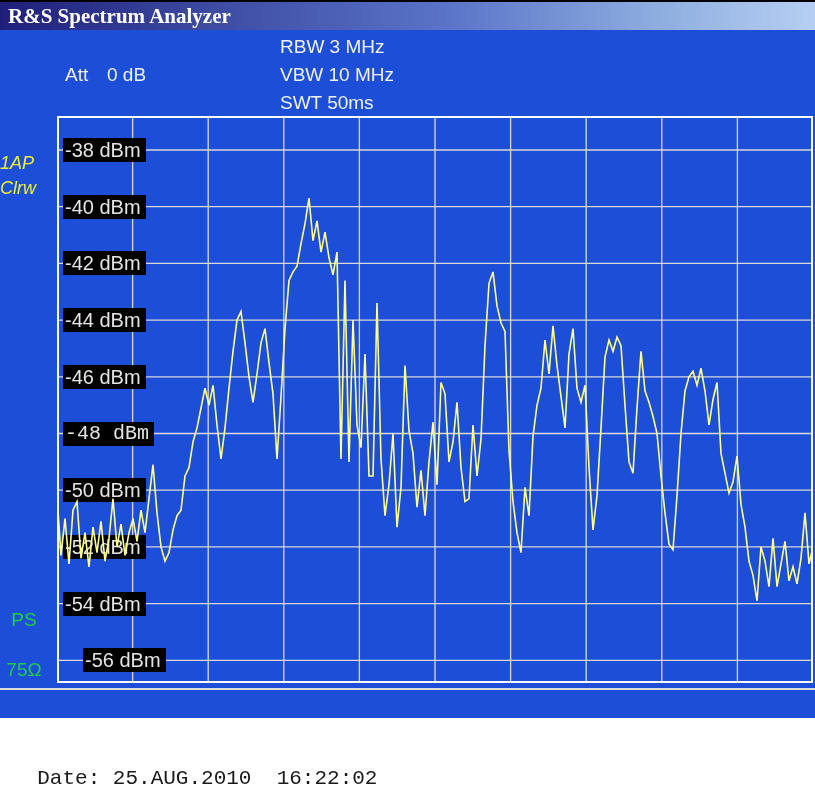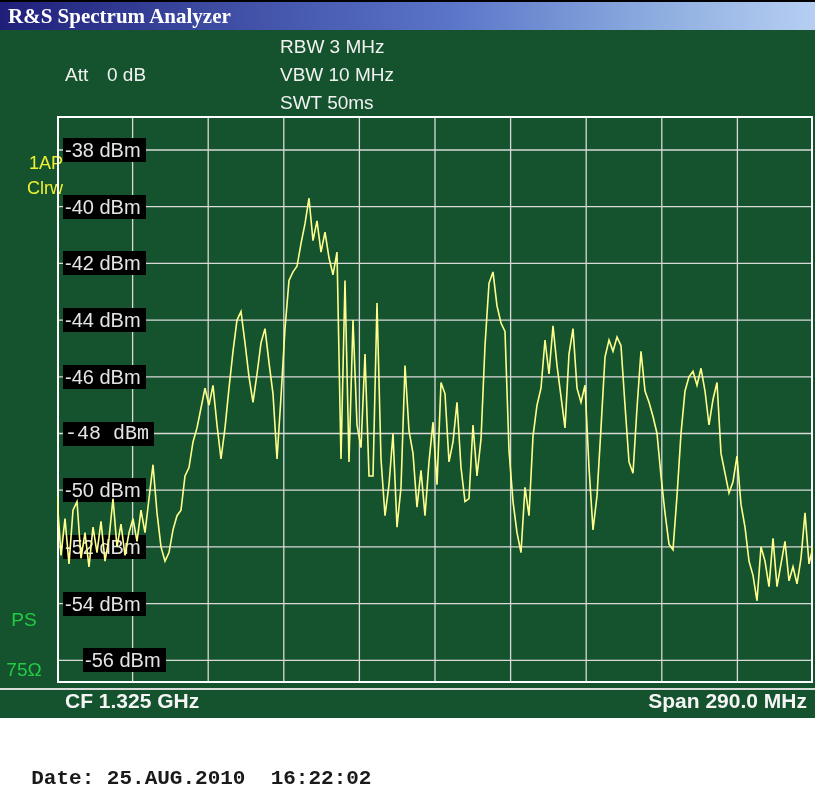--- a/index.html
+++ b/index.html
@@ -3,40 +3,40 @@
 <meta charset="utf-8">
 <style>
   html,body{margin:0;padding:0;background:#fff;}
   body{width:815px;height:791px;position:relative;overflow:hidden;
        font-family:"Liberation Sans",sans-serif;}
   .titlebar{position:absolute;left:0;top:0;width:815px;height:28px;
     border-top:2px solid #000;
     background:linear-gradient(90deg,#1f1f7a 0%,#3c4aa0 25%,#5a74c8 55%,#8cacdf 80%,#b6cef2 100%);
     color:#fff;font-weight:bold;font-size:21px;line-height:28px;font-family:Liberation Serif, serif;}
   .titlebar span{padding-left:8px;}
-  .screen{position:absolute;left:0;top:30px;width:815px;height:688px;background:#14532d;color:#f0f0f0;}
+  .screen{position:absolute;left:0;top:30px;width:815px;height:688px;background:#1d4ed8;color:#f0f0f0;}
   .hdr{position:absolute;font-size:19px;line-height:22px;white-space:pre;color:#f2f2f2;}
   .hdr .lbl{display:inline-block;width:42px;}
-  .sideyellow{position:absolute;left:8px;top:121px;width:55px;text-align:right;
-    font-size:18px;line-height:25px;}
+  .sideyellow{position:absolute;left:0;top:121px;width:55px;text-align:left;
+    font-size:18px;line-height:25px;font-style:italic;}
   .sidegreen{position:absolute;width:48px;text-align:center;font-size:19px;line-height:20px;}
   .graph{position:absolute;left:57px;top:86px;width:756px;height:567px;}
   .graph svg{position:absolute;left:0;top:0;}
   #grid-svg{z-index:1;}
   #ylabels{position:absolute;left:0;top:0;width:100%;height:100%;z-index:2;}
   .ylab{position:absolute;left:6px;height:24px;line-height:24px;background:#000;
     color:#e4e4e4;font-size:20px;padding:0 5px 0 2px;white-space:pre;}
   #trace-svg{z-index:3;}
   .footer{position:absolute;left:0;top:656px;width:815px;height:30px;
     font-weight:bold;font-size:21px;line-height:30px;color:#f5f5f5;}
   .footer .cf{position:absolute;left:65px;}
   .footer .span{position:absolute;right:8px;}
   .sepline{position:absolute;left:0;top:688px;width:815px;height:2px;background:#dcdcdc;}
-  .dateline{position:absolute;left:6px;top:744px;color:#1a1a1a;
-    font-family:"Liberation Mono","DejaVu Sans Mono",monospace;font-size:21px;white-space:pre;font-weight:bold;}
+  .dateline{position:absolute;left:12px;top:744px;color:#1a1a1a;
+    font-family:"Liberation Mono","DejaVu Sans Mono",monospace;font-size:21px;white-space:pre;}
 </style>
 </head>
 <body>
 
 <div class="titlebar">
   <span>R&amp;S Spectrum Analyzer</span>
 </div>
 
 <div class="screen">
 
@@ -89,23 +89,19 @@
         <div class="ylab" style="top: 362.22px;">-50 dBm</div>
         <div class="ylab" style="top: 418.92px;">-52 dBm</div>
         <div class="ylab" style="top: 475.62px;">-54 dBm</div>
         <div class="ylab" style="top: 532.32px; margin-left: 20px;">-56 dBm</div>
       </div>
     <svg id="trace-svg" width="756" height="567" viewBox="0 0 756 567">
         <polyline points="0.0,379.9 4.0,439.4 8.0,402.6 12.0,447.9 16.0,394.1 20.0,385.6 24.0,442.3 28.0,416.7 32.0,450.8 36.0,411.1 40.0,436.6 44.0,405.4 48.0,445.1 52.0,422.4 56.0,382.7 60.0,430.9 64.0,408.2 68.0,439.4 72.0,416.7 76.0,402.6 80.0,425.3 84.0,394.1 88.0,416.7 92.0,382.7 96.0,348.7 100.0,396.9 104.0,430.9 108.0,445.1 112.0,436.6 116.0,413.9 120.0,399.7 124.0,394.1 128.0,360.0 132.0,351.5 136.0,326.0 140.0,311.9 144.0,292.0 148.0,272.2 152.0,289.2 156.0,269.3 160.0,309.0 164.0,343.0 168.0,311.9 172.0,272.2 176.0,235.3 180.0,204.1 184.0,195.6 188.0,226.8 192.0,260.8 196.0,286.3 200.0,258.0 204.0,226.8 208.0,212.6 212.0,246.6 216.0,277.8 220.0,343.0 224.0,280.7 228.0,212.6 232.0,164.4 236.0,155.9 240.0,150.3 244.0,127.6 248.0,107.7 252.0,82.2 256.0,124.7 260.0,104.9 264.0,136.1 268.0,116.2 272.0,141.8 276.0,158.8 280.0,136.1 284.0,343.0 288.0,164.4 292.0,345.9 296.0,204.1 300.0,309.0 304.0,331.7 308.0,238.1 312.0,360.0 316.0,360.0 320.0,187.1 324.0,343.0 328.0,399.7 332.0,368.6 336.0,317.5 340.0,411.1 344.0,371.4 348.0,249.5 352.0,314.7 356.0,337.4 360.0,391.2 364.0,354.4 368.0,399.7 372.0,345.9 376.0,306.2 380.0,368.6 384.0,266.5 388.0,277.8 392.0,345.9 396.0,326.0 400.0,286.3 404.0,351.5 408.0,385.6 412.0,382.7 416.0,309.0 420.0,360.0 424.0,323.2 428.0,229.6 432.0,167.3 436.0,155.9 440.0,189.9 444.0,207.0 448.0,215.5 452.0,334.5 456.0,385.6 460.0,416.7 464.0,436.6 468.0,371.4 472.0,399.7 476.0,320.4 480.0,289.2 484.0,272.2 488.0,224.0 492.0,258.0 496.0,209.8 500.0,249.5 504.0,280.7 508.0,311.9 512.0,238.1 516.0,212.6 520.0,272.2 524.0,286.3 528.0,269.3 532.0,351.5 536.0,413.9 540.0,379.9 544.0,311.9 548.0,241.0 552.0,224.0 556.0,235.3 560.0,221.1 564.0,229.6 568.0,289.2 572.0,345.9 576.0,357.2 580.0,292.0 584.0,235.3 588.0,275.0 592.0,286.3 596.0,300.5 600.0,317.5 604.0,360.0 608.0,396.9 612.0,428.1 616.0,433.8 620.0,379.9 624.0,317.5 628.0,275.0 632.0,260.8 636.0,255.2 640.0,269.3 644.0,252.3 648.0,275.0 652.0,309.0 656.0,283.5 660.0,266.5 664.0,337.4 668.0,357.2 672.0,377.1 676.0,365.7 680.0,340.2 684.0,388.4 688.0,411.1 692.0,445.1 696.0,459.3 700.0,484.8 704.0,430.9 708.0,445.1 712.0,470.6 716.0,422.4 720.0,470.6 724.0,447.9 728.0,425.3 732.0,464.9 736.0,450.8 740.0,467.8 744.0,442.3 748.0,396.9 752.0,447.9 756.0,430.9" fill="none" stroke="#ffff8c" stroke-width="1.6"></polyline>
       </svg>
   </div>
 
-  <div class="footer">
-    <span class="cf">CF 1.325 GHz</span>
-    <span class="span">Span 290.0 MHz</span>
-  </div>
 </div>
 
 <div class="sepline"></div>
 
 <div class="dateline">
   <span>Date: 25.AUG.2010  16:22:02</span>
 </div>
 
 </body></html>

